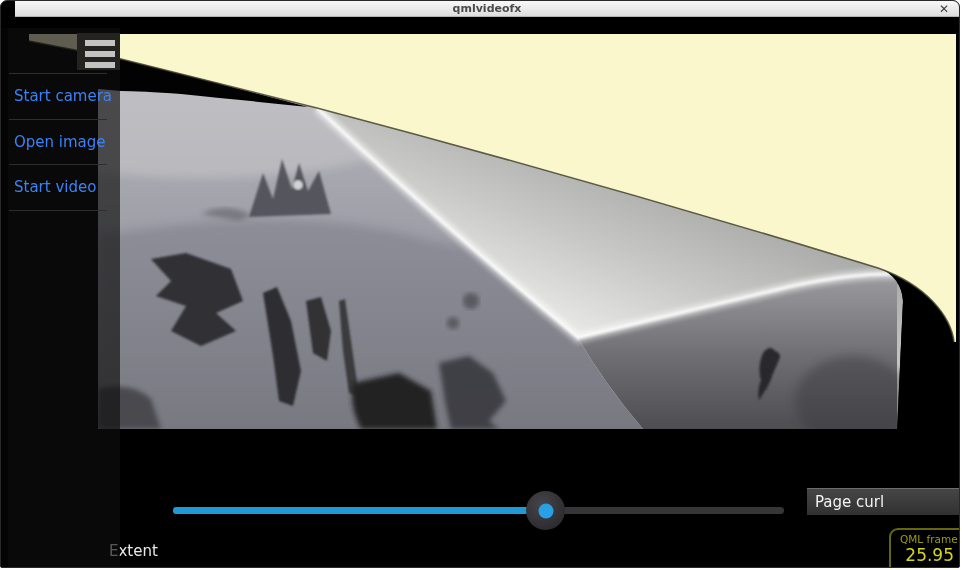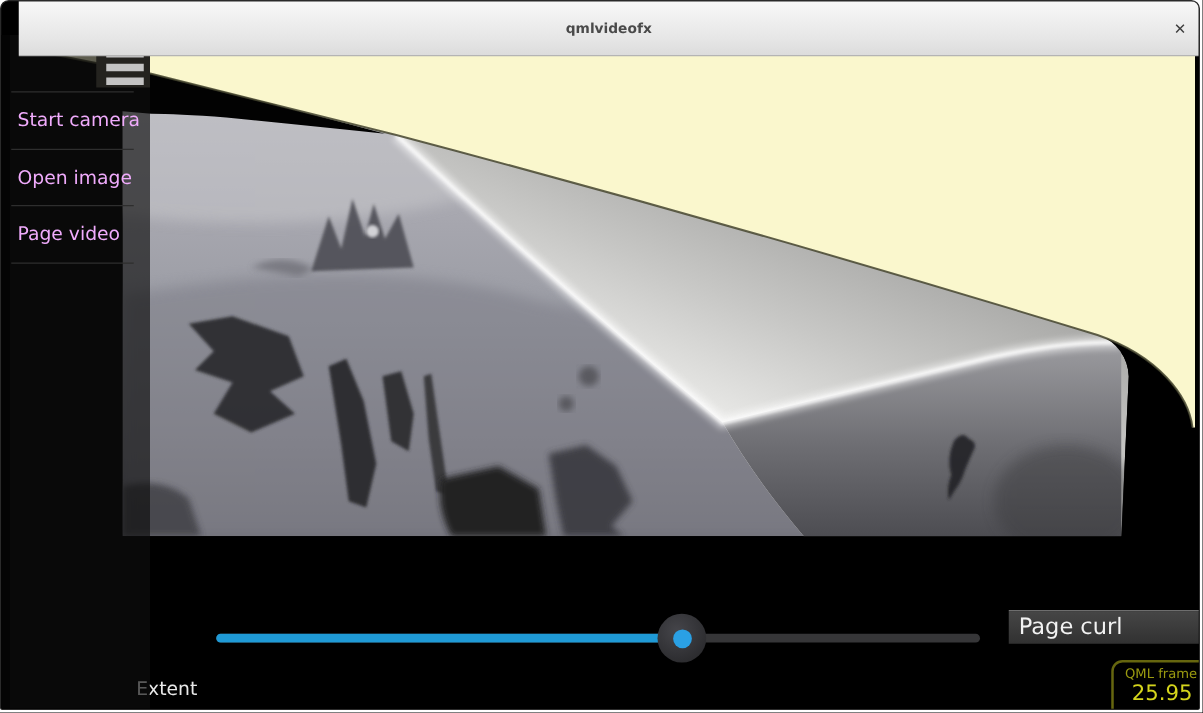--- a/index.html
+++ b/index.html
@@ -4,21 +4,21 @@
 <style>
   * { margin:0; padding:0; box-sizing:border-box; }
   body { background:#ffffff; font-family:"DejaVu Sans","Liberation Sans",sans-serif; }
   .window{
     position:relative; width:960px; height:568px; margin:0;
     border:1px solid #2a2a2a; border-radius:7px 7px 2px 2px;
     overflow:hidden; background:#000;
   }
   
   .titlebar{
-    position:absolute; top:0; left:14px; right:0; height:44px; z-index:20;
+    position:absolute; top:0; left:14px; right:0; height:16px; z-index:20;
     background:linear-gradient(#f8f8f8,#e6e6e6 70%,#dcdcdc);
     border-bottom:1px solid #b4b4b4;
     display:flex; align-items:center; justify-content:center;
   }
   .titlebar .title{ font-size:11px; font-weight:bold; color:#4a4a4a; }
   .titlebar .close{
     position:absolute; right:10px; top:50%; transform:translateY(-50%);
     font-size:12px; color:#3c3c3c; cursor:default; line-height:1;
   }
   
@@ -35,21 +35,21 @@
   .hamburger{
     position:absolute; left:76px; top:32px; width:43px; height:37px; z-index:7;
     background:#24231f; padding:7px 0 0 8px;
   }
   .hamburger .bar{ width:30px; height:6px; background:#c3c3c3; margin-bottom:5px; }
   .menu{
     position:absolute; left:8px; top:72px; width:98px; z-index:7;
   }
   .menu-item{
     height:45.5px; line-height:45.5px; border-top:1px solid #2e2e2e;
-    padding-left:5px; font-size:15px; color:#f0abfc; white-space:nowrap;
+    padding-left:5px; font-size:15px; color:#3b82f6; white-space:nowrap;
     cursor:default;
   }
   .menu-end{ border-top:1px solid #2e2e2e; height:0; }
   
   .extent-label{
     position:absolute; left:108px; top:501px; z-index:4;
     font-size:15px; color:#e8e8e8;margin-top:40px;
   }
   .slider{ position:absolute; left:172px; top:506px; width:611px; height:7px; z-index:4; }
   .slider .track-rest{
@@ -66,21 +66,21 @@
     background:radial-gradient(circle at 40% 35%, #45454a, #2c2c2f 75%);
   }
   .slider-handle .dot{
     position:absolute; left:50%; top:50%; width:15px; height:15px;
     transform:translate(-50%,-50%); border-radius:50%; background:#2aa0e4;
   }
   .effect-button{
     position:absolute; left:806px; top:487px; width:156px; height:27px; z-index:4;
     background:linear-gradient(#464646,#313131);
     border-top:1px solid #6e6e6e;
-    color:#f2f2f2; font-size:18px; line-height:26px; padding-left:8px;
+    color:#f2f2f2; font-size:15px; line-height:26px; padding-left:8px;
     cursor:default;
   }
   .fps-box{
     position:absolute; left:888px; top:527px; width:104px; height:52px; z-index:4;
     border:2px solid #66660f; border-radius:9px;
     background:rgba(0,0,0,0.35); padding:3px 7px 0 9px;
   }
   .fps-box .fps-label{ font-size:10.5px; color:#9a9a10; white-space:nowrap; }
   .fps-box .fps-value{ font-size:17px; color:#d4d41c; text-align:right; margin-top:0px; padding-right:30px; }
 </style>
@@ -170,21 +170,21 @@
     <div>
       <div class="bar"></div>
         <div class="bar"></div>
         <div class="bar"></div>
     </div>
   </div>
 
   <div class="menu">
     <div class="menu-item">Start camera</div>
     <div class="menu-item">Open image</div>
-    <div class="menu-item">Page video</div>
+    <div class="menu-item">Start video</div>
     <div class="menu-end"></div>
   </div>
 
   <div class="extent-label">Extent</div>
 
   <div class="slider">
     <div class="track-rest"></div>
     <div class="fill" style="width: 372.71px;"></div>
   </div>
   <div class="slider-handle" style="left: 525.21px;">

